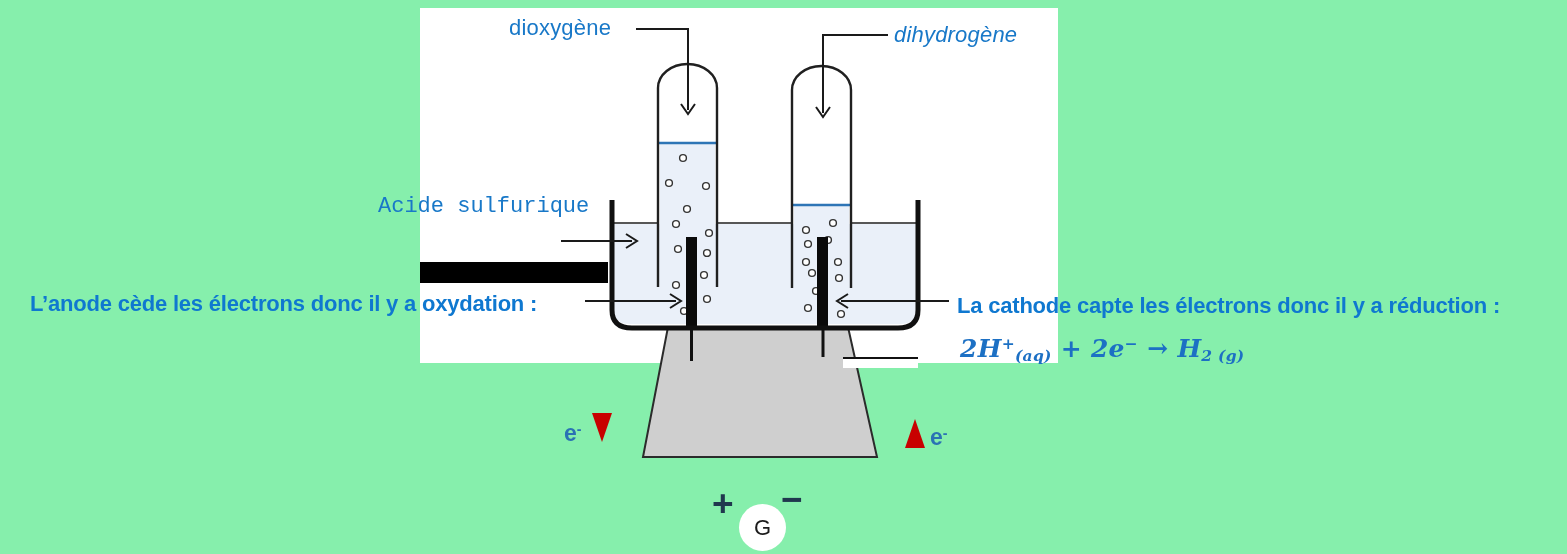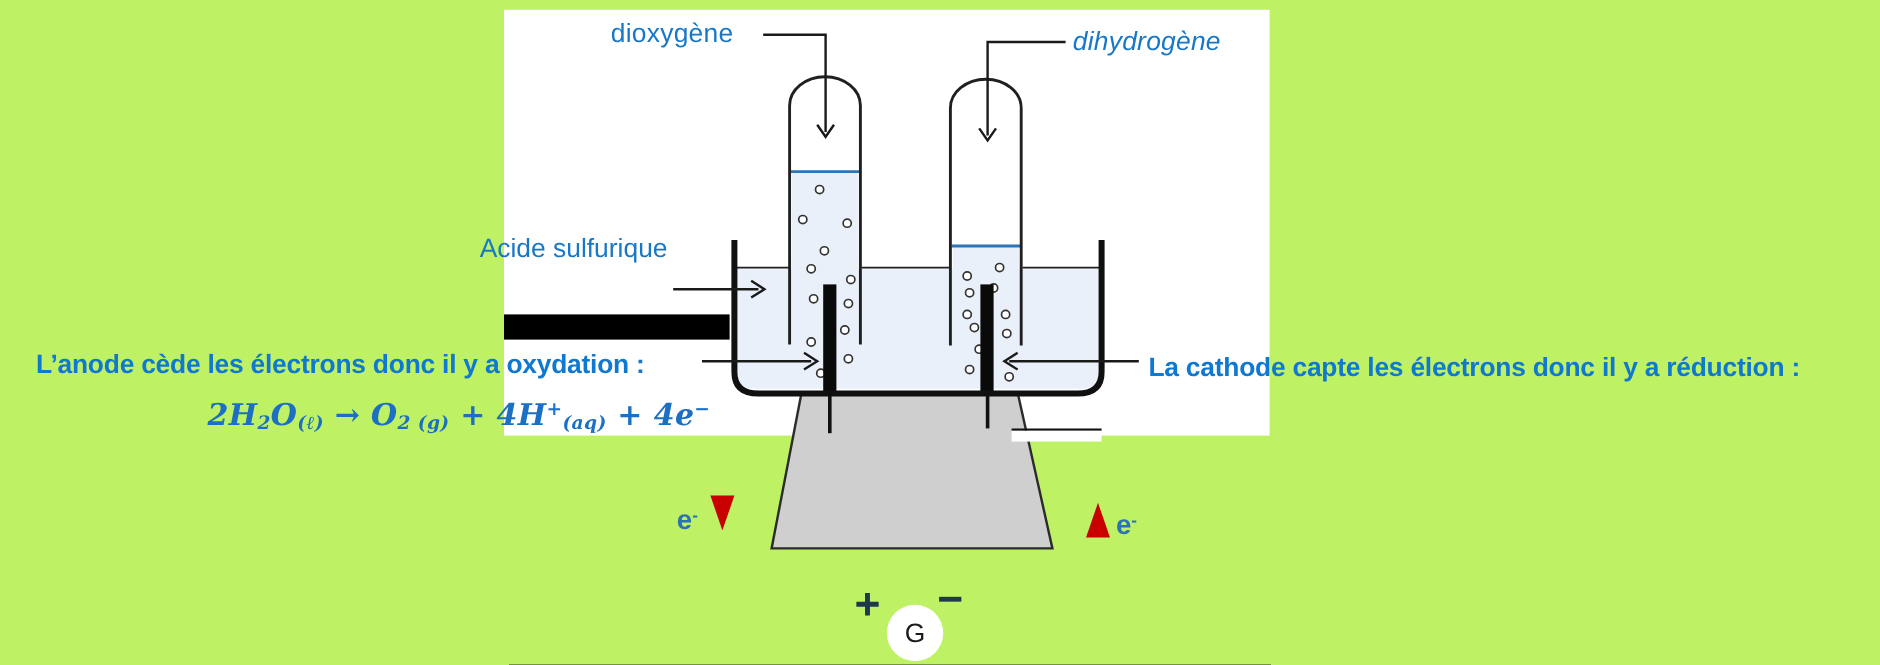--- a/index.html
+++ b/index.html
@@ -1,16 +1,16 @@
 <!DOCTYPE html>
 <html><head>
 <meta charset="utf-8">
 <style>
   html,body{margin:0;padding:0;background:#000;}
-  #stage{position:relative;width:1567px;height:554px;background:#bef264;overflow:hidden;
+  #stage{position:relative;width:1567px;height:554px;background:#86efac;overflow:hidden;
          font-family:"Liberation Sans",sans-serif;}
   .t{position:absolute;white-space:nowrap;}
   .gaslbl{font-size:22px;color:#1878c8;letter-spacing:.2px;}
   .acid{font-size:22px;color:#1878c8;text-align:center;line-height:1.25;}
   .sentence{font-size:22px;font-weight:600;color:#0f78d0;letter-spacing:-.2px;}
   .eq{font-family:"DejaVu Serif",serif;font-style:italic;font-weight:bold;
       font-size:25px;color:#1c70c4;letter-spacing:.3px;}
   .sub{font-size:62%;vertical-align:-20%;}
   .sup{font-size:62%;vertical-align:42%;}
   .elabel{font-size:23px;font-weight:bold;color:#2a72b4;}
@@ -96,28 +96,28 @@
       <path d="M585,301 H676"></path>
       <polyline points="670,294 681,301 670,308"></polyline>
       <path d="M949,301 H841"></path>
       <polyline points="848,294 837,301 848,308"></polyline>
     </g>
   </svg>
 
   <div class="t gaslbl" style="left:509px;top:15px;">dioxygène</div>
   <div class="t gaslbl" style="left:894px;top:22px;font-style:italic;">dihydrogène</div>
 
-  <div class="t acid" style="left:378px;top:193px;width:200px;">
+  <div class="t acid" style="left:378px;top:193px;width:200px;font-family:Liberation Mono, monospace;">
     <div>Acide sulfurique</div>
   </div>
 
   <div class="t sentence" style="left:30px;top:291px;">L’anode cède les électrons donc il y a oxydation :</div>
   <div class="t sentence" style="left:957px;top:293px;">La cathode capte les électrons donc il y a réduction :</div>
 
-  <div class="t eq" style="left:173px;top:331px;width:410px;text-align:center;"><span>2H</span><span class="sub">2</span><span>O</span><span class="sub">(ℓ)</span><span> → </span><span>O</span><span class="sub">2 (g)</span><span> + 4H</span><span class="sup">+</span><span class="sub">(aq)</span><span> + 4e</span><span class="sup">−</span></div>
+  <div class="t eq" style="left:960px;top:334px;"><span>2H</span><span class="sup">+</span><span class="sub">(aq)</span><span> + 2e</span><span class="sup">−</span><span> → H</span><span class="sub">2 (g)</span></div>
 
   <div class="t elabel" style="left:564px;top:420px;"><span>e</span><span class="sup">-</span></div>
   <div class="tri tri-down" style="left:592px;top:413px;"></div>
   <div class="tri tri-up" style="left:905px;top:419px;"></div>
   <div class="t elabel" style="left:930px;top:424px;"><span>e</span><span class="sup">-</span></div>
 
   <div class="t pole" style="left:712px;top:483px;">+</div>
   <div class="t pole" style="left:781px;top:479px;">−</div>
   <div class="gcircle">
     <span>G</span>

